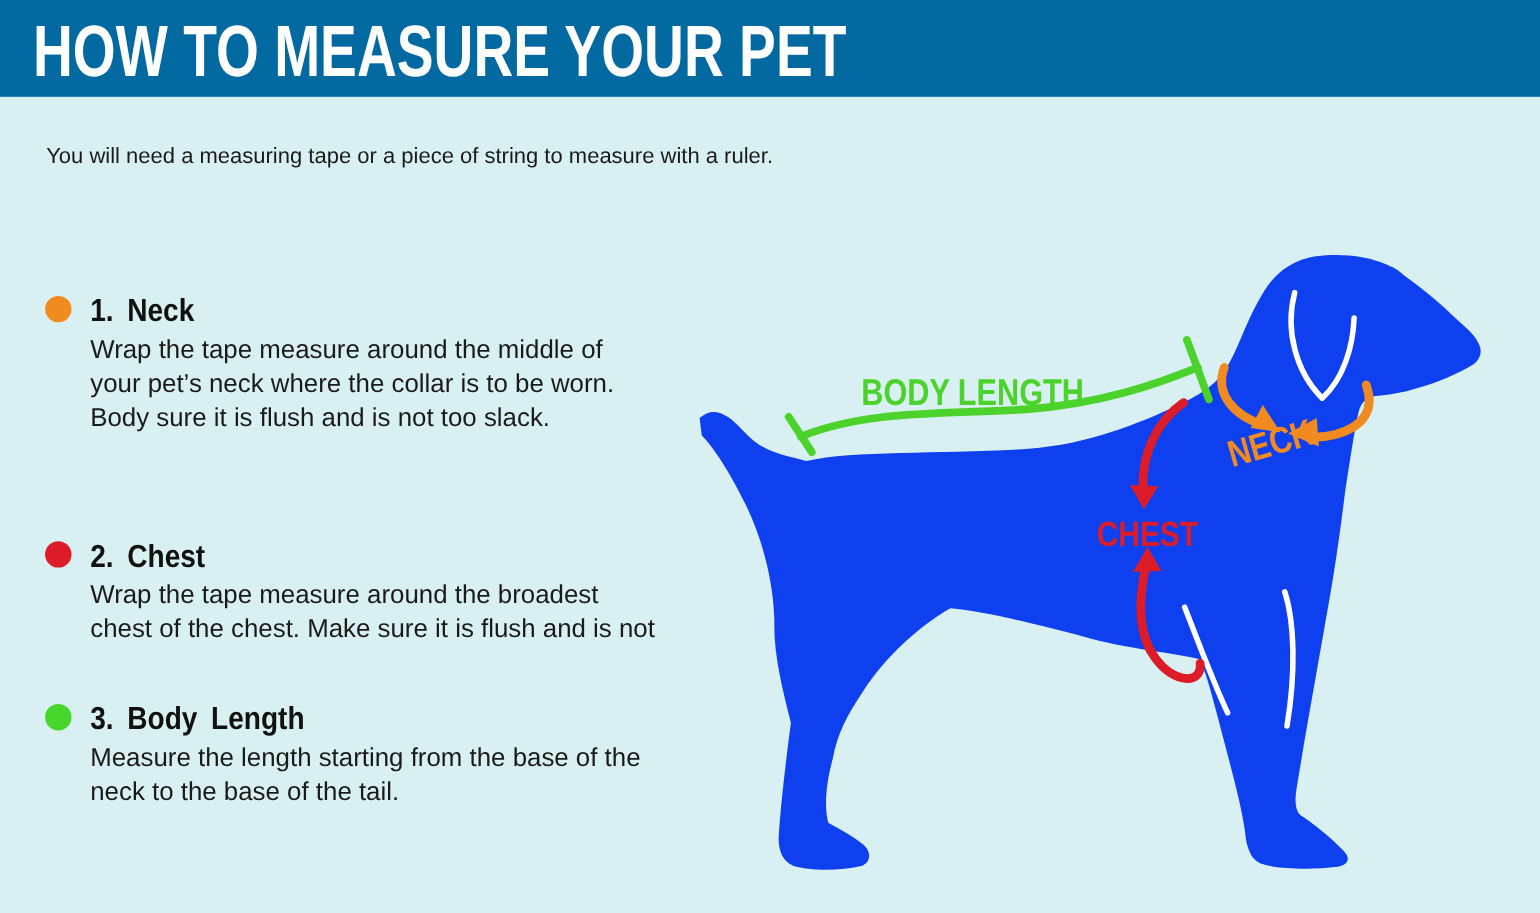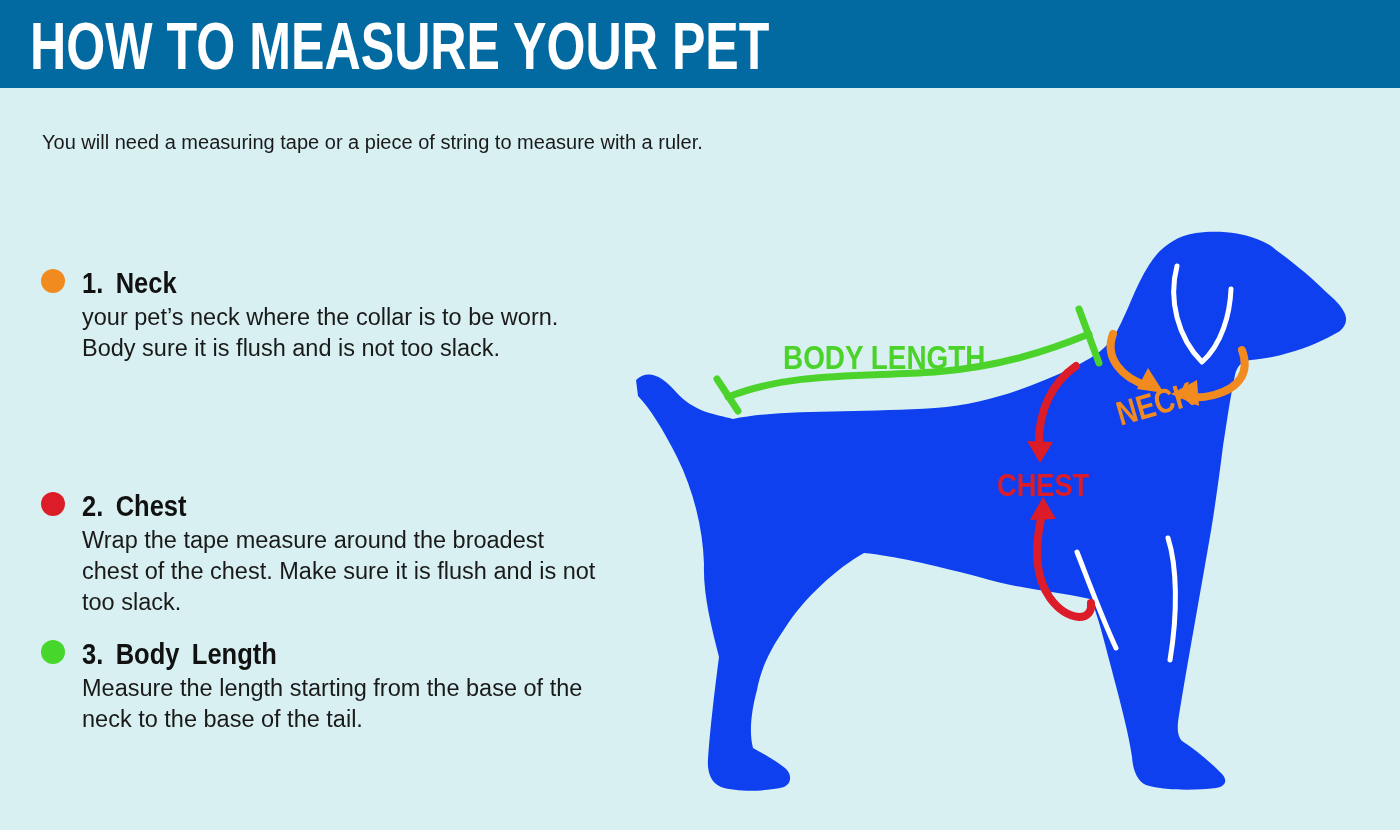--- a/index.html
+++ b/index.html
@@ -129,34 +129,34 @@
 
   <div class="intro">
     <div>You will need a measuring tape or a piece of string to measure with a ruler.</div>
   </div>
 
   <section class="step step-1">
     <span class="bullet bullet-orange"></span>
     <div class="step-body">
       <h2>1. Neck</h2>
       <div class="step-lines">
+        <div>Wrap the tape measure around the middle of</div>
         <div>your pet’s neck where the collar is to be worn.</div>
         <div>Body sure it is flush and is not too slack.</div>
       </div>
     </div>
   </section>
 
   <section class="step step-2">
     <span class="bullet bullet-red"></span>
     <div class="step-body">
       <h2>2. Chest</h2>
       <div class="step-lines">
         <div>Wrap the tape measure around the broadest</div>
         <div>chest of the chest. Make sure it is flush and is not</div>
-        <div>too slack.</div>
       </div>
     </div>
   </section>
 
   <section class="step step-3">
     <span class="bullet bullet-green"></span>
     <div class="step-body">
       <h2>3. Body Length</h2>
       <div class="step-lines">
         <div>Measure the length starting from the base of the</div>

